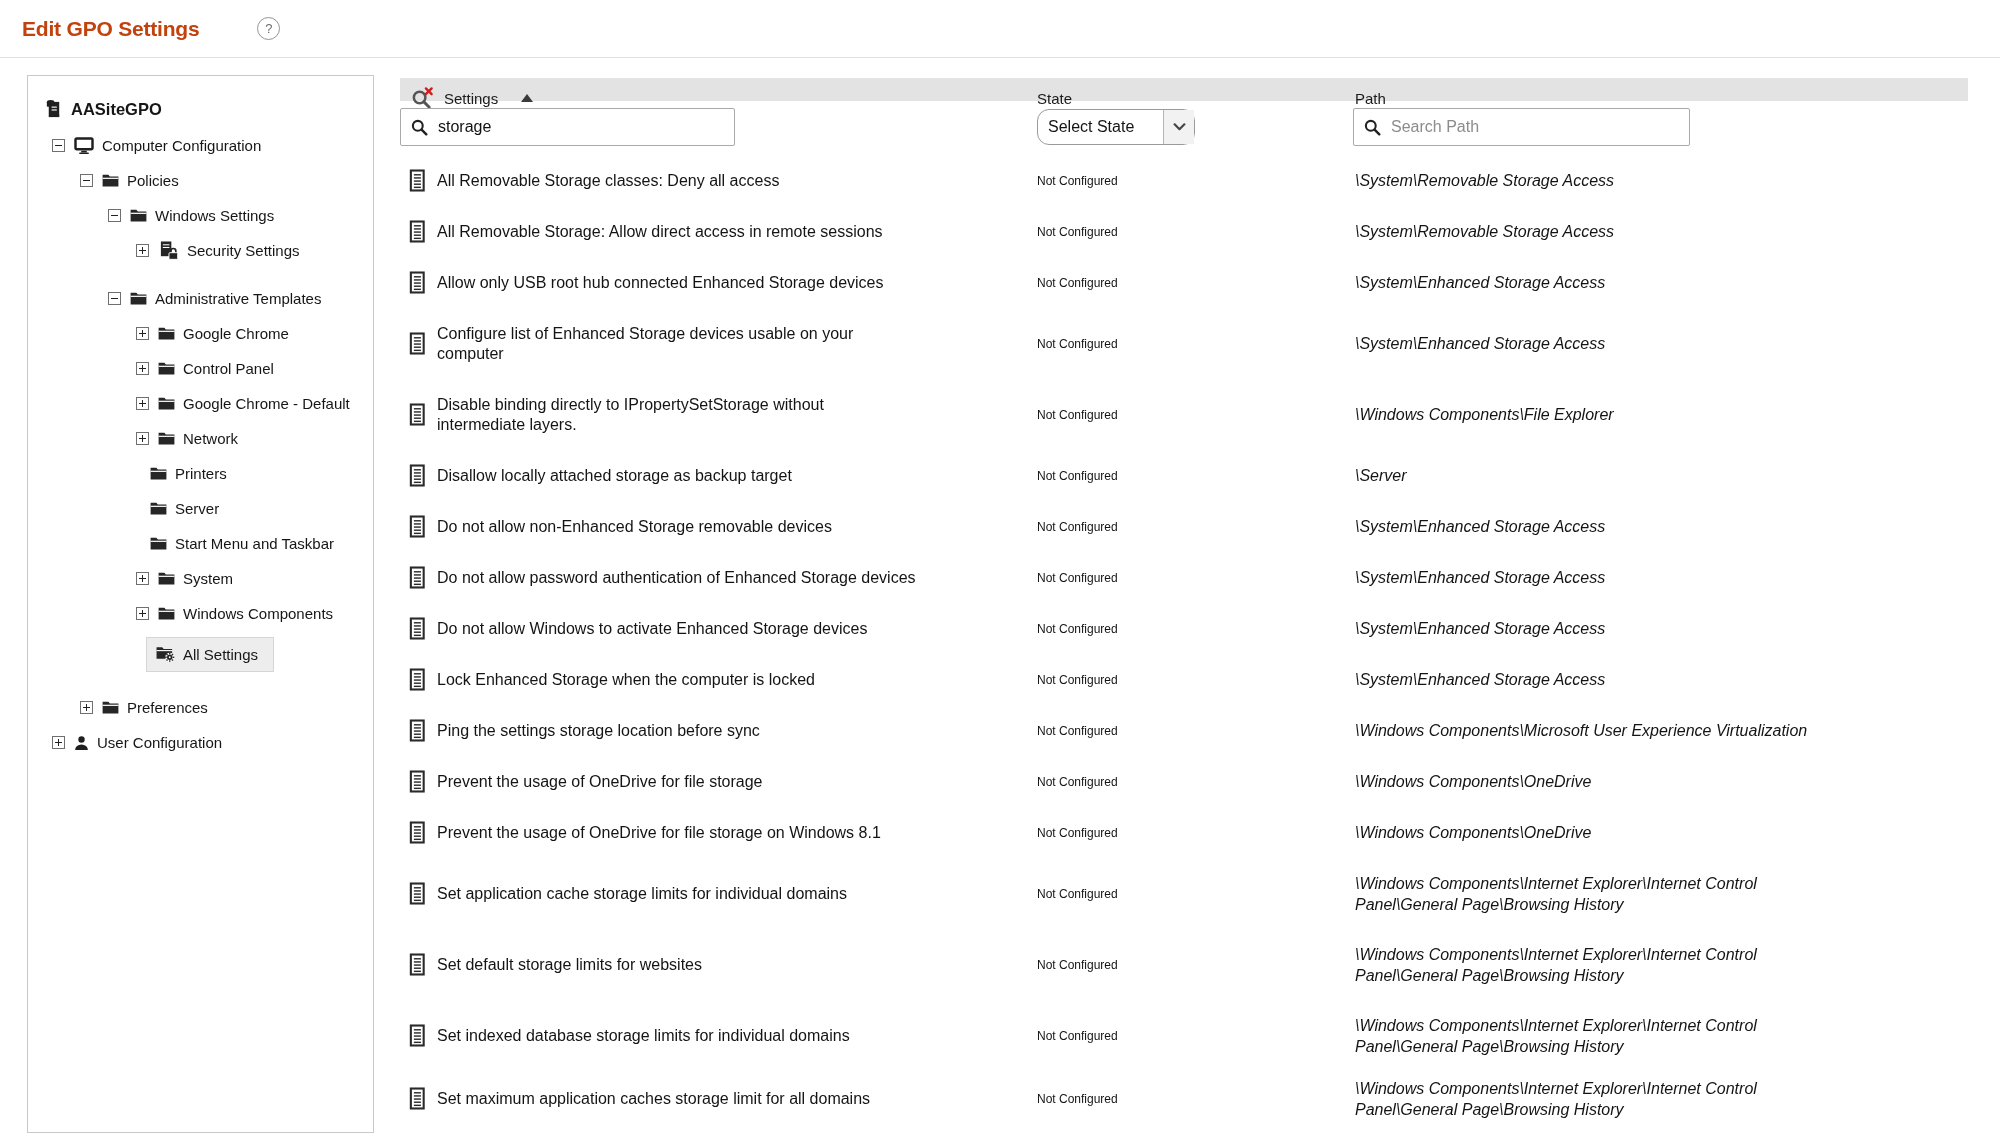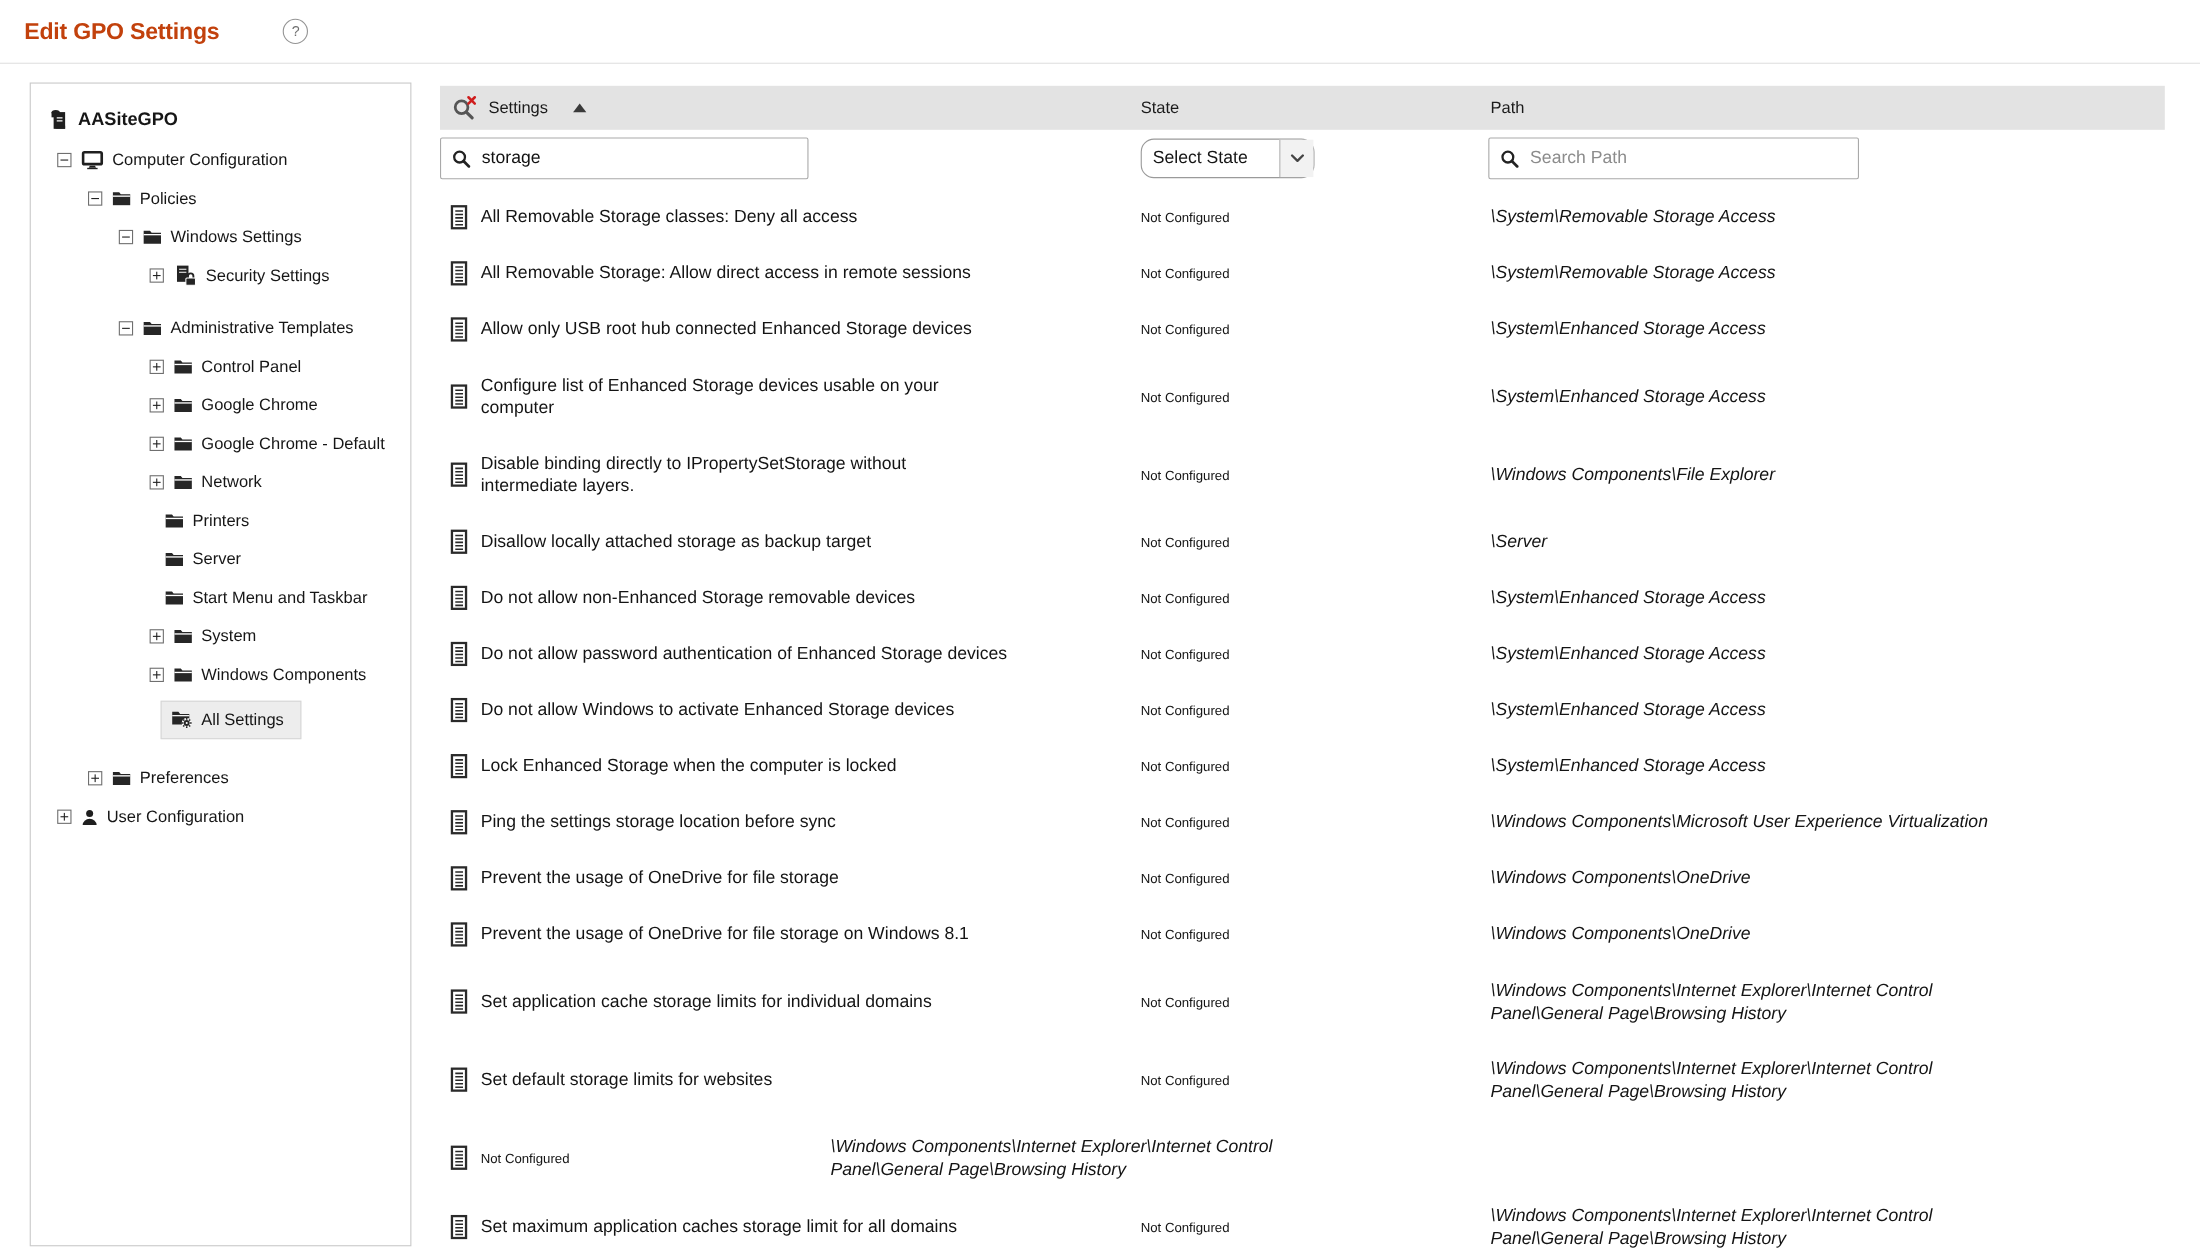--- a/index.html
+++ b/index.html
@@ -68,21 +68,21 @@
   [data-icon="user"] .ti-user{display:block;}
   .tree-label{font-size:15px;color:#161616;white-space:nowrap;}
   [data-icon="gpo"] .tree-label{font-weight:700;font-size:16.5px;}
   [data-selected="true"]{height:46px;}
   [data-selected="true"] .node-box{
     background:#ededed;border:1px solid #d6d6d6;padding:8px 15px 8px 9px;margin-left:0;
   }
 
   
   .main{position:absolute;left:400px;top:78px;width:1568px;}
-  .thead{position:relative;height:40px;background:#e3e3e3;}
+  .thead{position:relative;height:23px;background:#e3e3e3;}
   .hdr{position:absolute;top:0;height:40px;display:flex;align-items:center;font-size:15px;color:#1b1b1b;}
   .hdr-settings{left:10px;gap:9px;cursor:pointer;}
   .hdr-state{left:637px;}
   .hdr-path{left:955px;}
   .sort-asc{
     width:0;height:0;border-left:6px solid transparent;border-right:6px solid transparent;
     border-bottom:8px solid #3a3a3a;margin-left:14px;
   }
 
   .filters{position:relative;height:38px;margin-top:7px;}
@@ -249,36 +249,36 @@
           <span class="toggle"></span>
           <span class="node-box">
             <span class="tree-icon-slot">
 
               <svg class="ti ti-folder" viewBox="0 0 18 14" width="17" height="13">
                 <path d="M0.5 0.8 h6.2 l1.6 2 h9.2 v10.7 h-17 z" fill="#262626"></path>
                 <rect x="0.5" y="4" width="17" height="1.3" fill="#fff"></rect>
               </svg>
 
             </span>
+            <span class="tree-label">Google Chrome</span>
+          </span>
+        </div>
+
+        <div class="tree-item" data-level="4" data-icon="folder" data-toggle="plus">
+          <span class="toggle"></span>
+          <span class="node-box">
+            <span class="tree-icon-slot">
+
+              <svg class="ti ti-folder" viewBox="0 0 18 14" width="17" height="13">
+                <path d="M0.5 0.8 h6.2 l1.6 2 h9.2 v10.7 h-17 z" fill="#262626"></path>
+                <rect x="0.5" y="4" width="17" height="1.3" fill="#fff"></rect>
+              </svg>
+
+            </span>
             <span class="tree-label">Control Panel</span>
-          </span>
-        </div>
-
-        <div class="tree-item" data-level="4" data-icon="folder" data-toggle="plus">
-          <span class="toggle"></span>
-          <span class="node-box">
-            <span class="tree-icon-slot">
-
-              <svg class="ti ti-folder" viewBox="0 0 18 14" width="17" height="13">
-                <path d="M0.5 0.8 h6.2 l1.6 2 h9.2 v10.7 h-17 z" fill="#262626"></path>
-                <rect x="0.5" y="4" width="17" height="1.3" fill="#fff"></rect>
-              </svg>
-
-            </span>
-            <span class="tree-label">Google Chrome</span>
           </span>
         </div>
 
         <div class="tree-item" data-level="4" data-icon="folder" data-toggle="plus">
           <span class="toggle"></span>
           <span class="node-box">
             <span class="tree-icon-slot">
 
               <svg class="ti ti-folder" viewBox="0 0 18 14" width="17" height="13">
                 <path d="M0.5 0.8 h6.2 l1.6 2 h9.2 v10.7 h-17 z" fill="#262626"></path>
@@ -786,20 +786,21 @@
               <rect x="3" y="1.5" width="13.5" height="21" fill="#fff" stroke="#2a2a2a" stroke-width="2.2"></rect>
               <g stroke="#2a2a2a" stroke-width="1.5">
                 <line x1="6.2" y1="6" x2="13.6" y2="6"></line>
                 <line x1="6.2" y1="9.3" x2="13.6" y2="9.3"></line>
                 <line x1="6.2" y1="12.6" x2="13.6" y2="12.6"></line>
                 <line x1="6.2" y1="15.9" x2="13.6" y2="15.9"></line>
                 <line x1="6.2" y1="19.2" x2="13.6" y2="19.2"></line>
               </g>
             </svg>
           </span>
+          <div class="cell-name">Set indexed database storage limits for individual domains</div>
           <div class="cell-state">Not Configured</div>
           <div class="cell-path">\Windows Components\Internet Explorer\Internet Control
 Panel\General Page\Browsing History</div>
         </div>
 
         <div class="trow" data-h="55">
           <span class="doc-icon">
             <svg viewBox="0 0 20 24" width="19" height="23">
               <rect x="3" y="1.5" width="13.5" height="21" fill="#fff" stroke="#2a2a2a" stroke-width="2.2"></rect>
               <g stroke="#2a2a2a" stroke-width="1.5">

